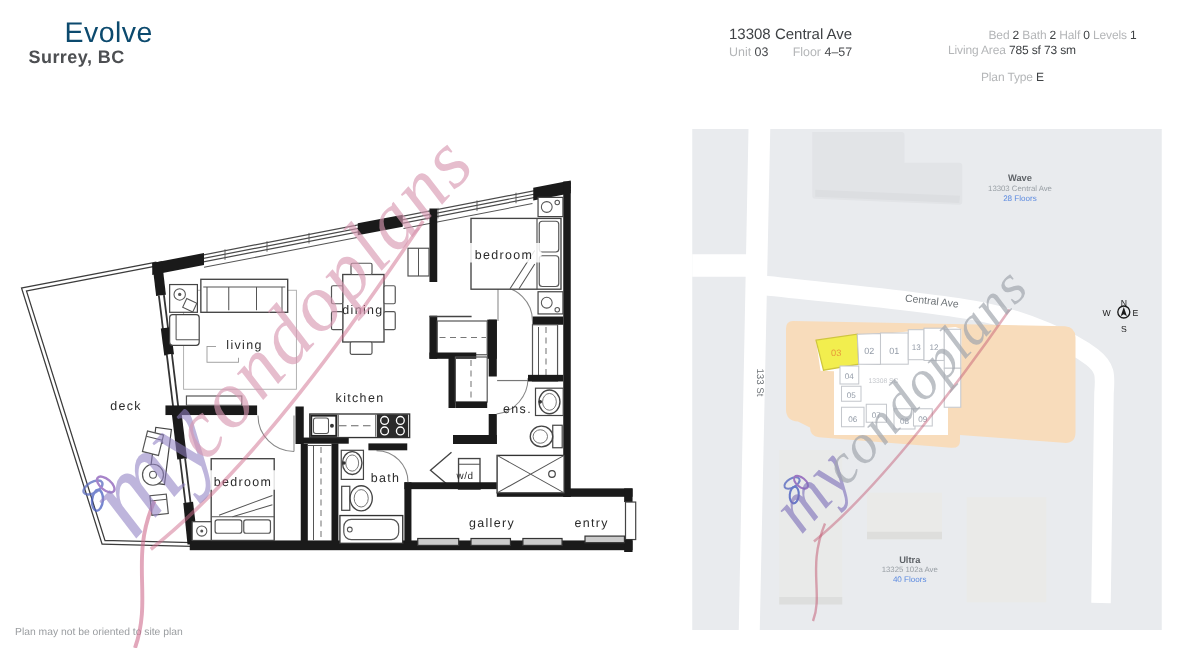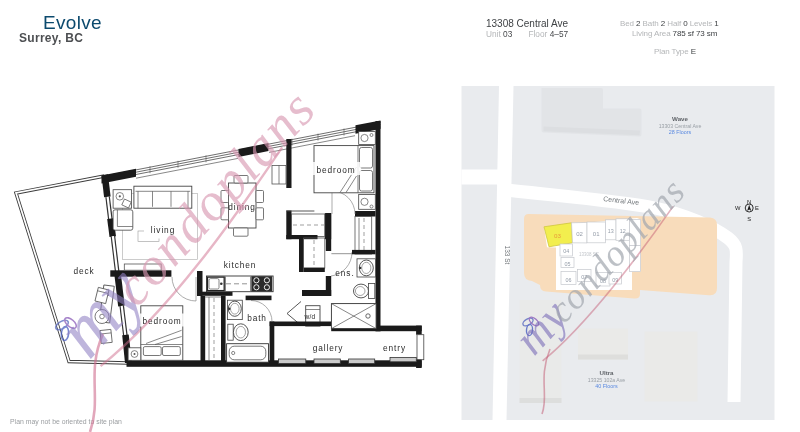--- a/index.html
+++ b/index.html
@@ -12,21 +12,21 @@
 <div id="page">
 
 <div class="t" style="left:19px;top:12px;font-size:19px;color:#0c4a6e;letter-spacing:.3px;margin-left:24px;">Evolve</div>
 
 <div class="t" style="left:19px;top:31px;font-size:12px;font-weight:bold;color:#4d4f52;letter-spacing:.3px;">Surrey, BC</div>
 
 <div class="t" style="left:486px;top:18px;font-size:10px;color:#3f4245;">13308 Central Ave</div>
 
 <div class="t" style="left:486px;top:29px;font-size:8.3px;color:#b4b6b8;">Unit <span style="color:#47494c">03</span>&nbsp;&nbsp;&nbsp;&nbsp;&nbsp;&nbsp;&nbsp;Floor <span style="color:#47494c">4–57</span></div>
 
-<div class="t" style="left:620px;top:18.5px;font-size:8px;letter-spacing:-0.1px;color:#b4b6b8;">Bed <span style="color:#3f4245">2</span> Bath <span style="color:#3f4245">2</span> Half <span style="color:#3f4245">0</span> Levels <span style="color:#3f4245">1</span></div>
+<div class="t" style="left:659px;top:18.5px;font-size:8px;letter-spacing:-0.1px;color:#b4b6b8;">Bed <span style="color:#3f4245">2</span> Bath <span style="color:#3f4245">2</span> Half <span style="color:#3f4245">0</span> Levels <span style="color:#3f4245">1</span></div>
 
 <div class="t" style="left:632px;top:29px;font-size:8px;letter-spacing:-0.1px;color:#b4b6b8;text-align:right;">Living Area <span style="color:#3f4245">785 sf</span> <span style="color:#3f4245">73 sm</span></div>
 
 <div class="t" style="left:632px;top:47px;font-size:8px;letter-spacing:-0.1px;color:#b4b6b8;padding-left:22px;">Plan Type <span style="color:#3f4245">E</span></div>
 
 <div class="t" style="left:10px;top:417.5px;font-size:6.9px;color:#9a9da0;">Plan may not be oriented to site plan</div>
 <svg width="800" height="432" viewBox="0 0 800 432">
 
 <g>
 

